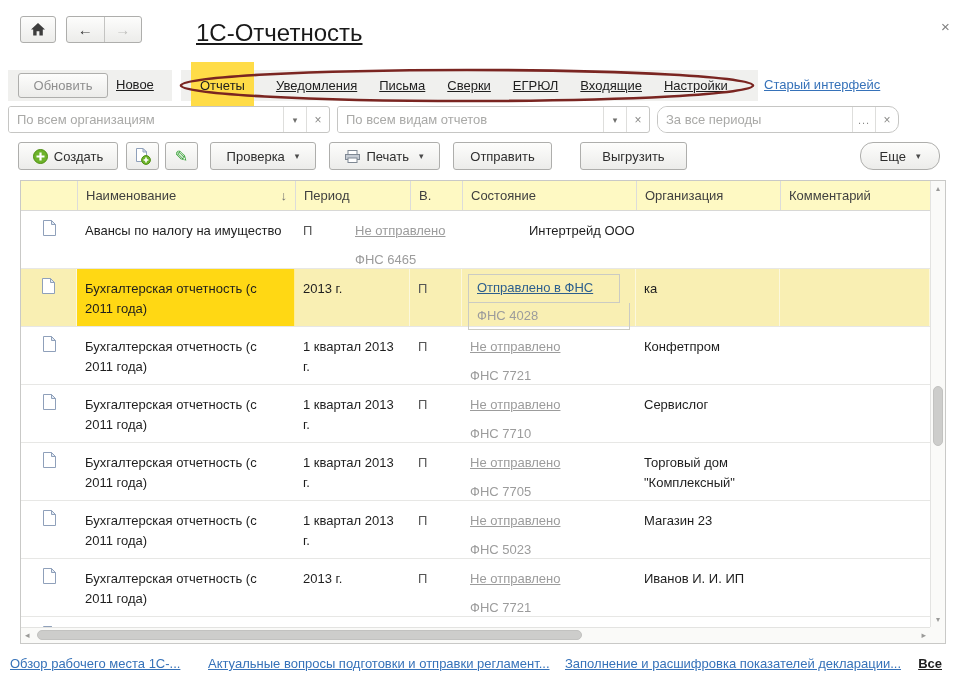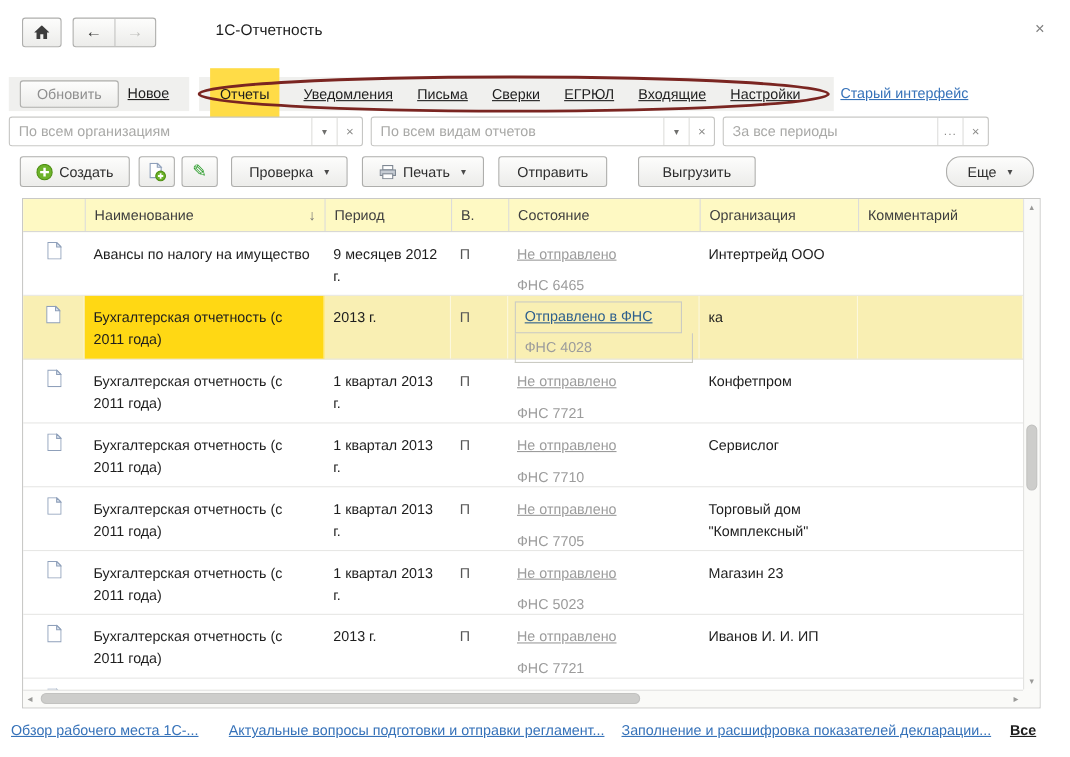--- a/index.html
+++ b/index.html
@@ -18,21 +18,21 @@
   .caret { font-size:9px; color:#4a4a4a; margin-left:4px; }
   
   .hbtn { top:16px; height:27px; }
   .home-btn { left:20px; width:36px; }
   .navgroup { position:absolute; left:66px; top:16px; width:76px; height:27px;
     border:1px solid #aeaeac; border-radius:3px; background:linear-gradient(#fdfdfc,#ececea);
     display:flex; }
   .navgroup .half { flex:1; display:flex; align-items:center; justify-content:center; font-size:15px; font-weight:bold; }
   .navgroup .half:first-child { border-right:1px solid #c4c4c2; color:#3c3c3c; }
   .navgroup .half:last-child { color:#c0c0be; }
-  .page-title { position:absolute; left:196px; top:19px; font-size:14px; color:#1a1a1a; }
+  .page-title { position:absolute; left:196px; top:19px; font-size:24px; color:#1a1a1a;text-decoration:underline; }
   .win-close { position:absolute; left:941px; top:18px; font-size:15px; color:#7f7f7f; cursor:default; }
   
   .strip { position:absolute; top:70px; height:31px; background:#f0f0ee; }
   .strip-left { left:8px; width:164px;padding-left:47px; }
   .strip-tabs { left:181px; width:577px; display:flex; align-items:center; gap:22px; padding-left:10px; }
   .refresh-btn { left:10px; top:3px; width:90px; height:25px; color:#8f8f8f; position:absolute; }
   .new-link { position:absolute; left:108px; top:7px; color:#1e1e1e; text-decoration:underline; }
   .tab { text-decoration:underline; color:#1e1e1e; white-space:nowrap; }
   .tab.active { text-decoration:none; background:#ffdc47; padding:16px 9px; }
   .tabs-ellipse { position:absolute; left:-4px; top:-3px; pointer-events:none; }
@@ -41,21 +41,21 @@
   .combo { position:absolute; top:106px; height:27px; display:flex;
     border:1px solid #c6c6c4; border-radius:3px; background:#fff; overflow:hidden; }
   .combo input { border:none; outline:none; flex:1; padding:0 8px; font-family:inherit; font-size:13px; color:#333; min-width:0; }
   .combo input::placeholder { color:#a9a9a7; }
   .combo .seg { width:23px; border-left:1px solid #dededc; display:flex; align-items:center; justify-content:center; color:#6f6f6d; }
   .combo .seg.dd { font-size:9px; }
   .combo .seg.cl { font-size:12px; color:#8a8a88; }
   .combo .seg.el { font-size:11px; color:#8a8a88; letter-spacing:1px; }
   .combo1 { left:8px;  width:322px; }
   .combo2 { left:337px; width:313px; }
-  .combo3 { left:657px; width:242px; }
+  .combo3 { left:657px; width:242px;border-radius:10px; }
   
   .act { top:142px; height:28px; }
   
   .table { position:absolute; left:20px; top:180px; width:926px; height:464px;
     border:1px solid #c9c9c7; background:#fff; }
   .tgrid { position:absolute; left:0; top:0; right:15px; bottom:16px; overflow:hidden; }
   .thead { display:flex; height:30px; background:#fef9c3; border-bottom:1px solid #d8d8d6; color:#3f3f3f; }
   .th { display:flex; align-items:center; padding-left:8px; border-left:1px solid #dcdcda; }
   .th:first-child { border-left:none; }
   .sort-icon { margin-left:auto; margin-right:8px; color:#707070; font-size:13px; }
@@ -218,21 +218,20 @@
     </div>
 
     <div class="row">
       <div class="c-icon">
           <svg width="13" height="16" viewBox="0 0 13 16">
             <path d="M0.5 0.5 H8.5 L12.5 4.5 V15.5 H0.5 Z" fill="#fff" stroke="#8fa0ba"></path>
             <path d="M8.5 0.5 V4.5 H12.5 Z" fill="#e3ebf5" stroke="#8fa0ba"></path>
           </svg>
         </div>
       <div class="c-name">Авансы по налогу на имущество</div>
-      <div class="c-period">9 месяцев 2012 г.</div>
       <div class="c-v">П</div>
       <div class="c-state"><a class="st-link line1">Не отправлено</a><div class="fns line2">ФНС 6465</div></div>
       <div class="c-org">Интертрейд ООО</div>
       <div class="c-comment"></div>
     </div>
 
     <div class="row selected">
       <div class="c-icon">
           <svg width="13" height="16" viewBox="0 0 13 16">
             <path d="M0.5 0.5 H8.5 L12.5 4.5 V15.5 H0.5 Z" fill="#fff" stroke="#8fa0ba"></path>

